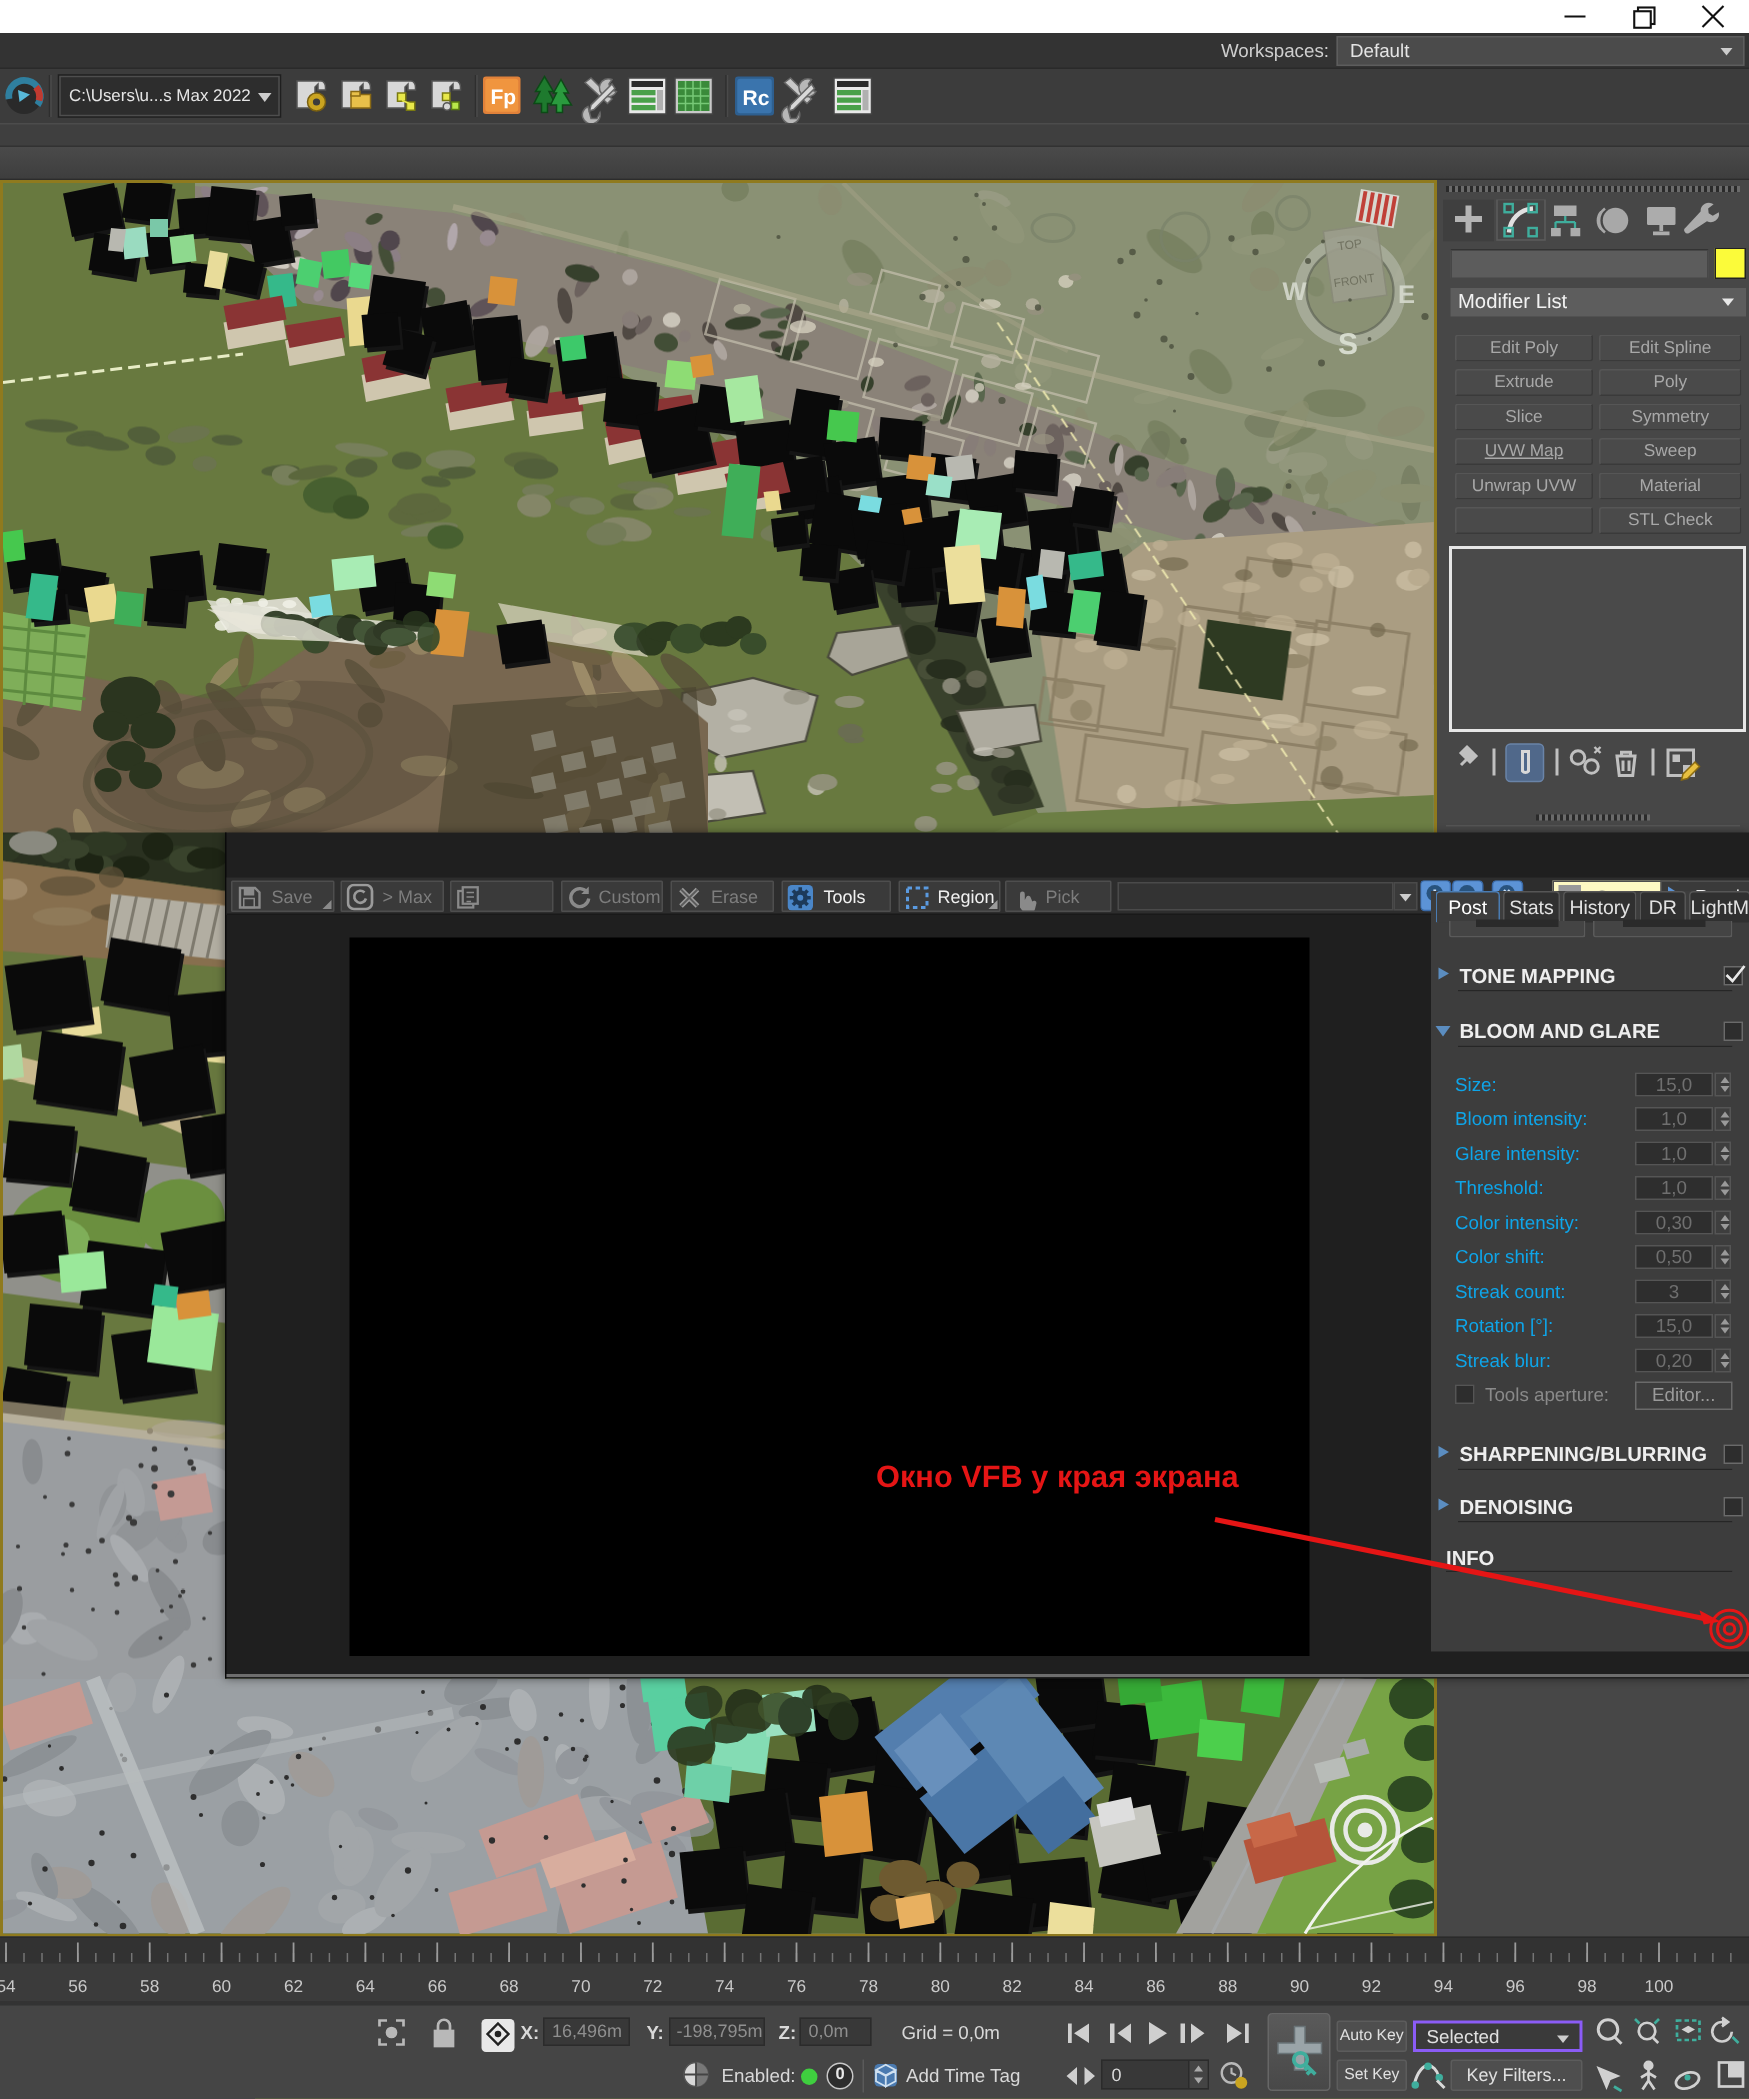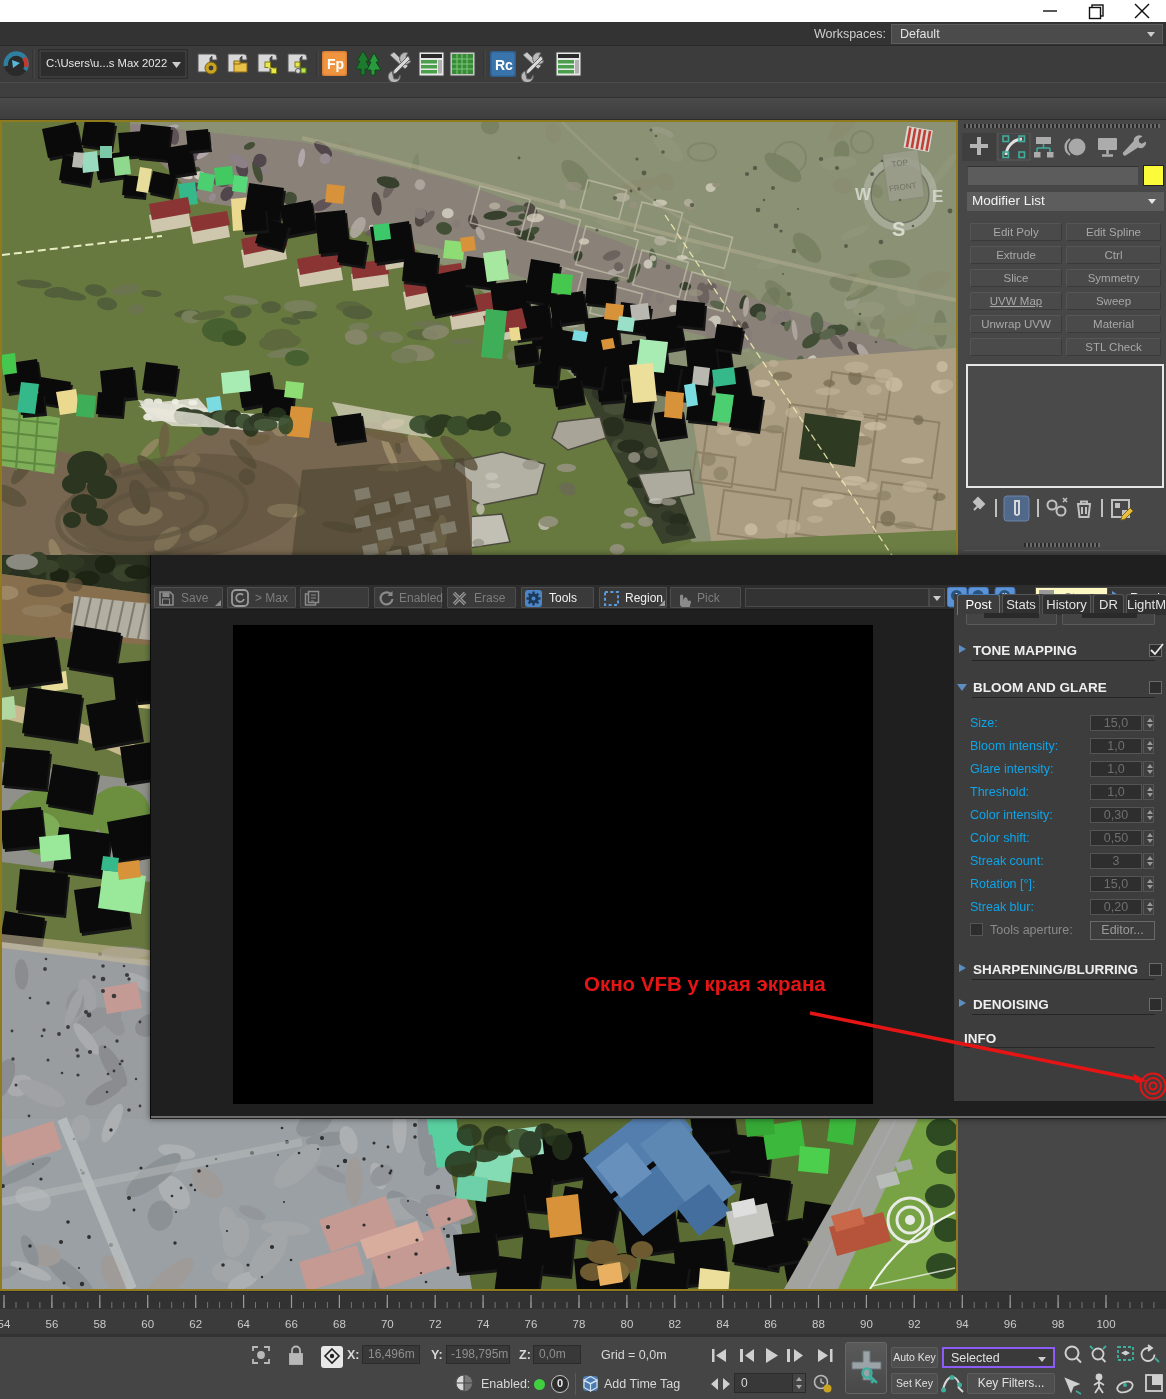--- a/index.html
+++ b/index.html
@@ -1341,21 +1341,21 @@
   <div class="abs" style="left:9px;top:46px;width:172px;height:20px;background:#5c5c5c;border:1px solid #474747;border-top-color:#333;"></div>
   <div class="abs" style="left:185px;top:45px;width:21px;height:21px;background:#fbfb3a;border:1px solid #222;"></div>
 
   <div class="abs" style="left:9px;top:72px;width:197px;height:19px;background:#5d5d5d;color:#f2f2f2;font-size:13.5px;line-height:18px;padding-left:5px;">Modifier List
     <span class="abs" style="right:8px;top:7px;width:0;height:0;border-left:4.5px solid transparent;border-right:4.5px solid transparent;border-top:5.5px solid #e8e8e8;"></span>
   </div>
 
   <div class="tb-btn" style="left:12px;top:103px;width:92px;">Edit Poly</div>
   <div class="tb-btn" style="left:108px;top:103px;width:95px;">Edit Spline</div>
   <div class="tb-btn" style="left:12px;top:126px;width:92px;">Extrude</div>
-  <div class="tb-btn" style="left:108px;top:126px;width:95px;">Ctrl</div>
+  <div class="tb-btn" style="left:108px;top:126px;width:95px;">Poly</div>
   <div class="tb-btn" style="left:12px;top:149px;width:92px;">Slice</div>
   <div class="tb-btn" style="left:108px;top:149px;width:95px;">Symmetry</div>
   <div class="tb-btn" style="left:12px;top:172px;width:92px;text-decoration:underline;">UVW Map</div>
   <div class="tb-btn" style="left:108px;top:172px;width:95px;">Sweep</div>
   <div class="tb-btn" style="left:12px;top:195px;width:92px;">Unwrap UVW</div>
   <div class="tb-btn" style="left:108px;top:195px;width:95px;">Material</div>
   <div class="tb-btn" style="left:12px;top:218px;width:92px;"></div>
   <div class="tb-btn" style="left:108px;top:218px;width:95px;">STL Check</div>
 
   <div class="abs" style="left:8px;top:244px;width:198px;height:124px;background:#4a4a4a;border:2px solid #e6e6e6;"></div>
@@ -1699,21 +1699,21 @@
           <rect x="4.5" y="1.5" width="10" height="11" fill="#3a3a3a" stroke="#8a8a8a" stroke-width="1.5"></rect>
           <path d="M7,5 h5 M7,8 h5 M7,11 h3" stroke="#8a8a8a"></path>
         </svg>
       <span class="lab" style="left:24px;margin-top:36px;">Ctrl+C</span>
     </div>
     <div class="vfb-btn" style="left:223px;width:68px;">
       <svg class="abs" style="left:3px;top:2px;" width="17" height="17">
           <path d="M13.5,5 A6,6 0 1 0 14.5,9" fill="none" stroke="#8a8a8a" stroke-width="2.2"></path>
           <path d="M14.5,1 v5 h-5 z" fill="#8a8a8a"></path>
         </svg>
-      <span class="lab" style="left:24px;">Enabled</span>
+      <span class="lab" style="left:24px;">Custom</span>
     </div>
     <div class="vfb-btn" style="left:296px;width:69px;">
       <svg class="abs" style="left:3px;top:2px;" width="17" height="17">
           <path d="M3,3 L14,14 M14,3 L3,14" stroke="#9a9a9a" stroke-width="3.4"></path>
           <path d="M3,3 L14,14 M14,3 L3,14" stroke="#5a5a5a" stroke-width="1.2"></path>
         </svg>
       <span class="lab" style="left:26px;">Erase</span>
     </div>
     <div class="vfb-btn" style="left:370px;width:73px;color:#f0f0f0;">
       <svg class="abs" style="left:3px;top:2px;" width="17" height="17">

